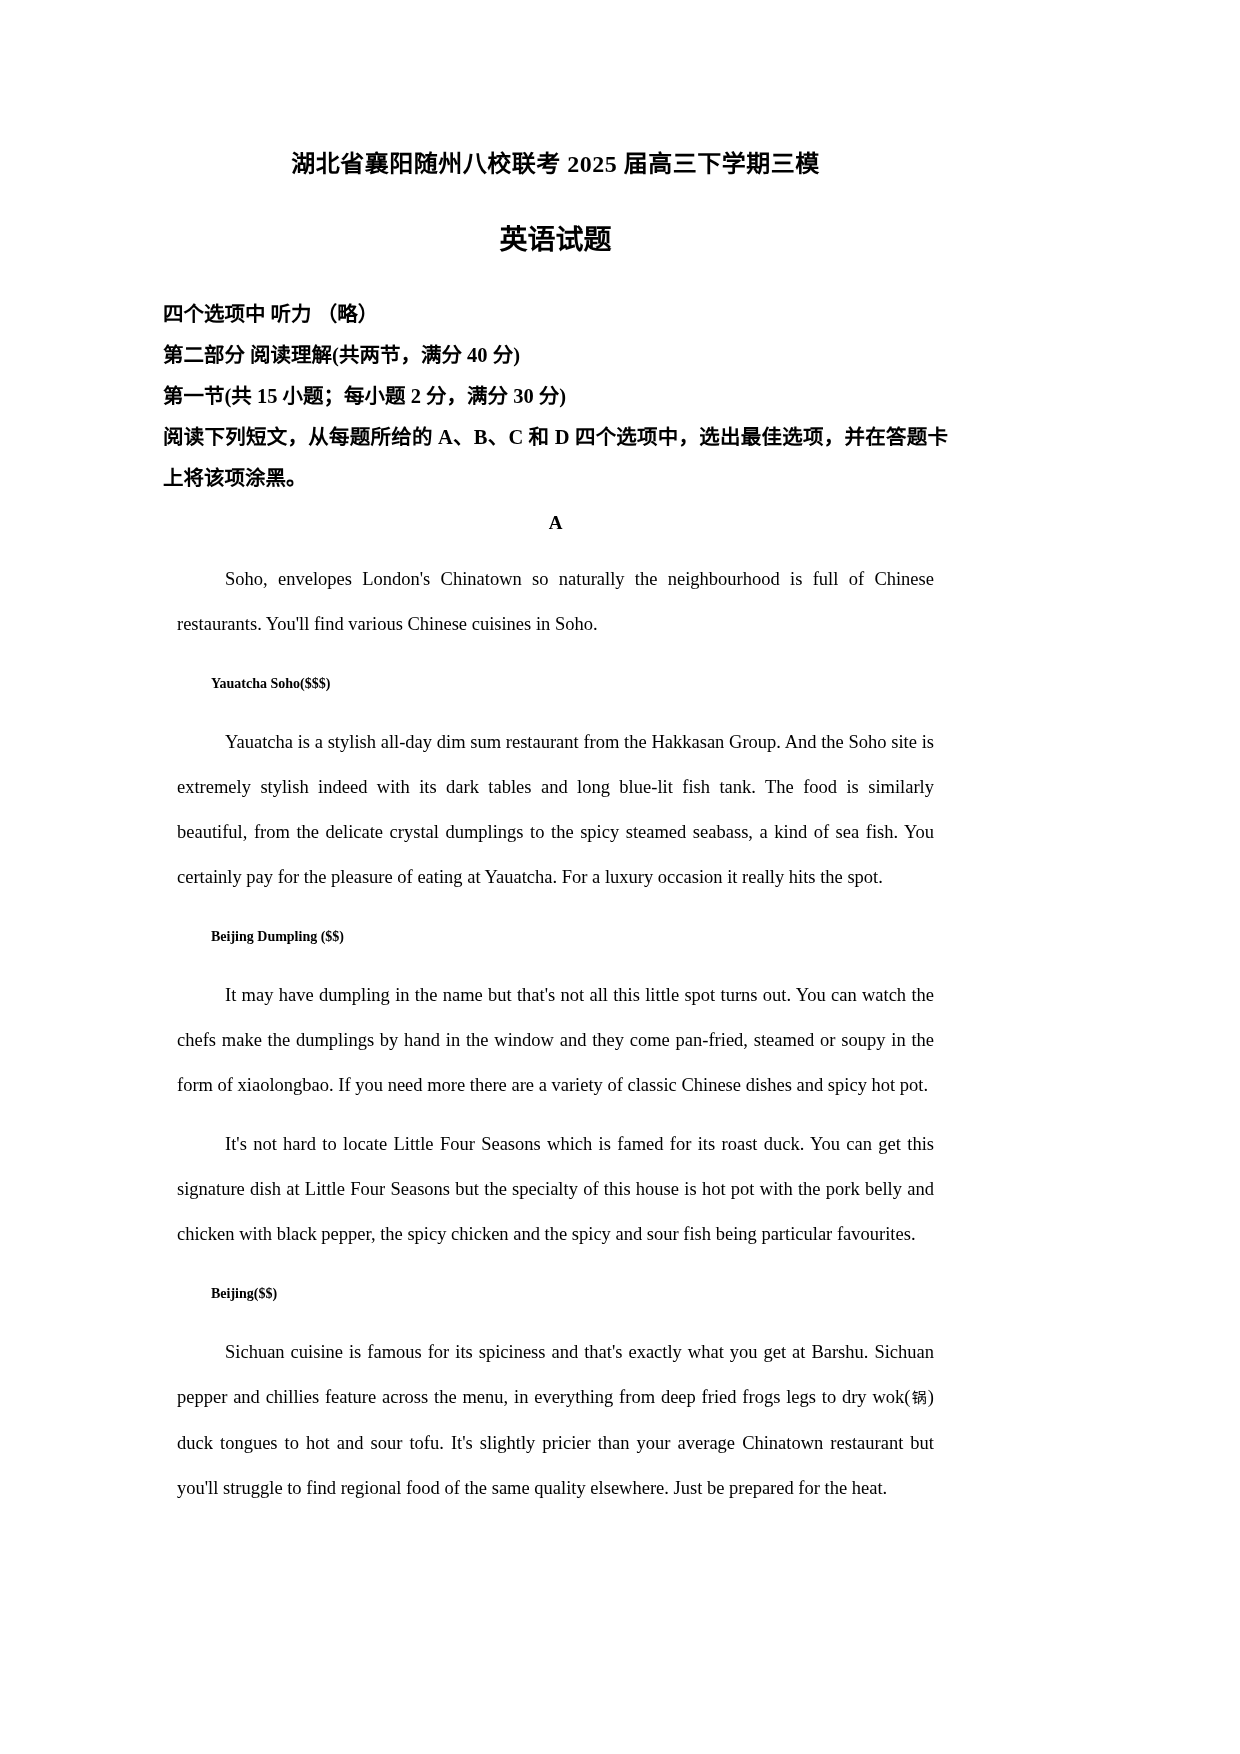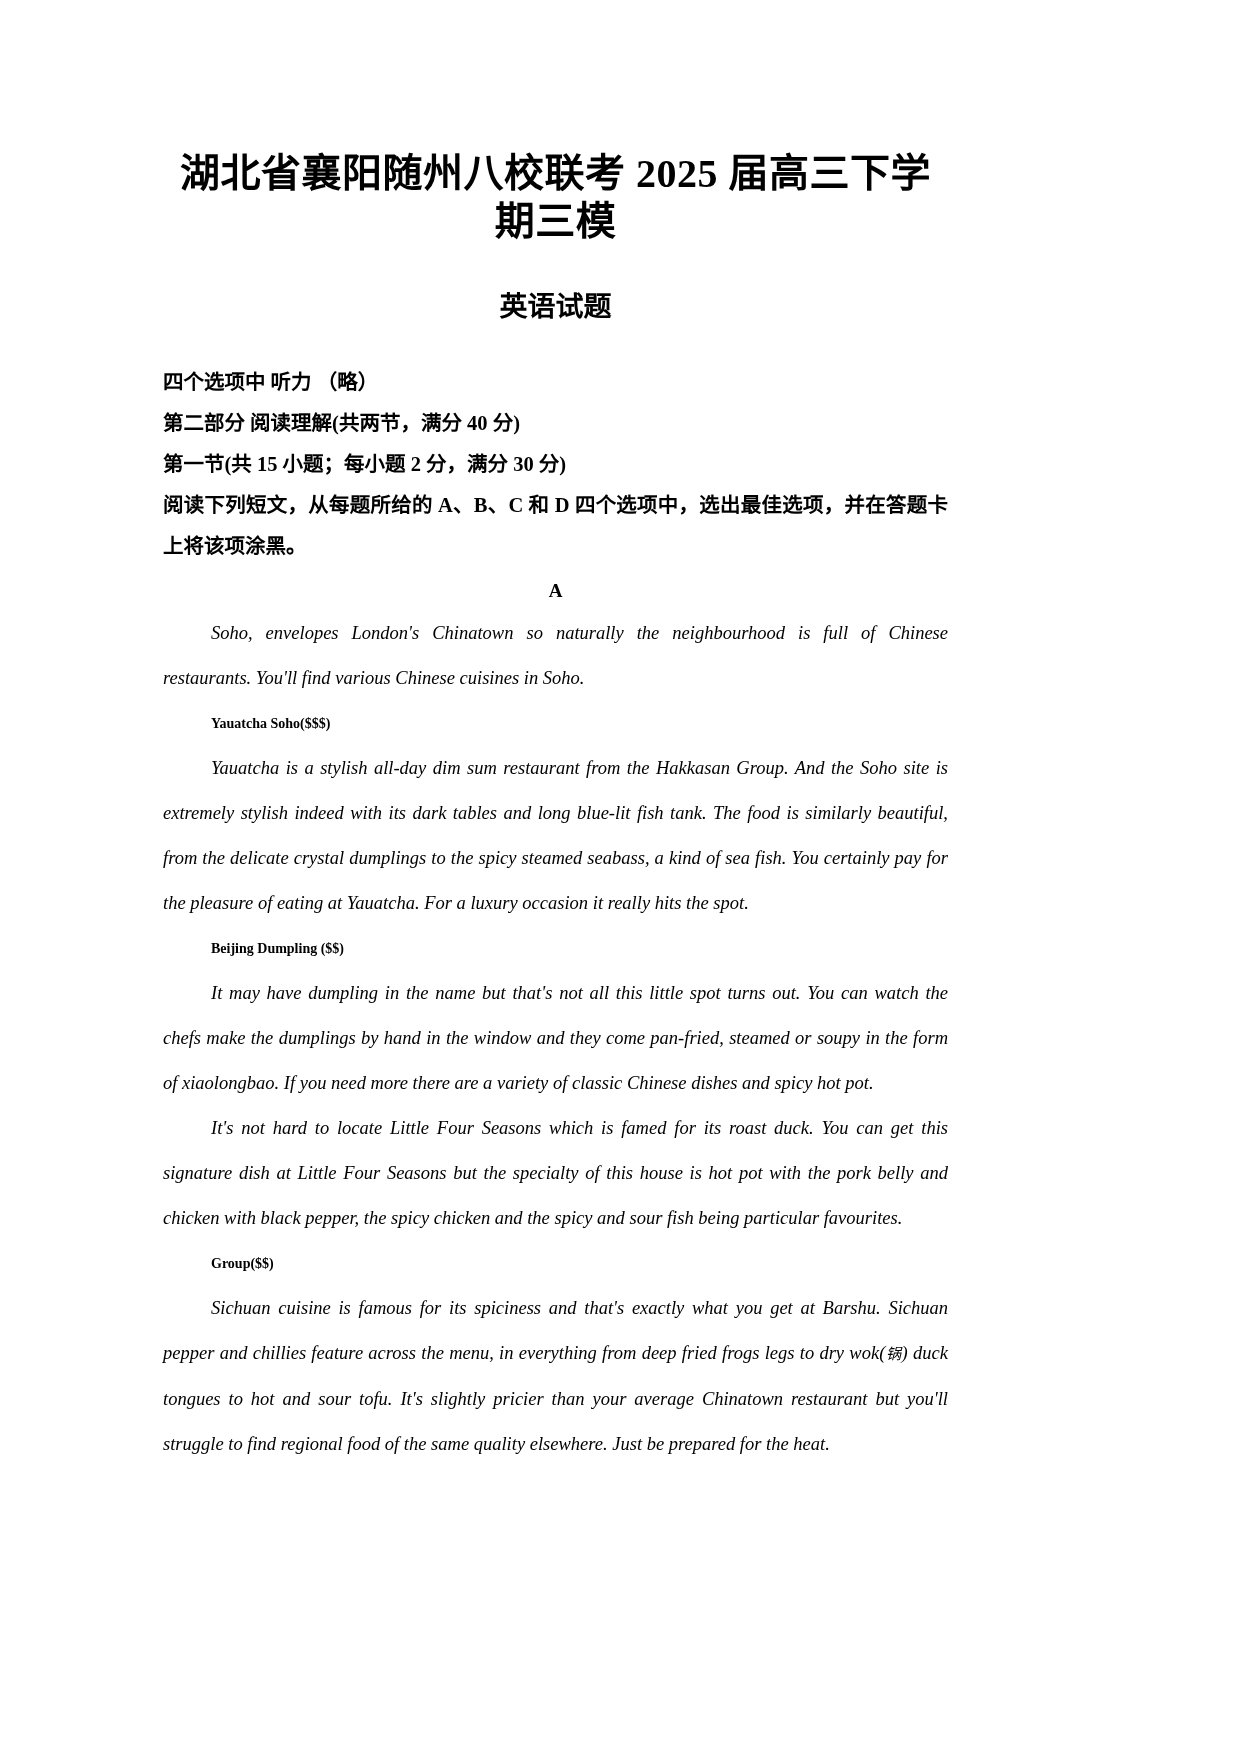--- a/index.html
+++ b/index.html
@@ -20,21 +20,21 @@
   }
   .content {
     position: absolute;
     left: 163px;
     top: 0;
     width: 785px;
   }
   .doc-title {
     font-family: "Liberation Serif", "DejaVu Serif", serif;
     font-weight: bold;
-    font-size: 40px;
+    font-size: 24px;
     line-height: 1.2;
     text-align: center;
     color: #000;
     margin: 0;
     padding-top: 150px;
     letter-spacing: 0.5px;
   }
   .doc-subtitle {
     font-family: "Liberation Serif", "DejaVu Serif", serif;
     font-weight: bold;
@@ -79,25 +79,24 @@
     text-align: center;
     color: #000;
     margin: 0;
     line-height: 41px;
   }
   .para {
     font-family: "Liberation Serif", "DejaVu Serif", serif;
     font-size: 18.5px;
     line-height: 45px;
     color: #000;
-    margin: 0;
+    margin: 14px;
     text-align: justify;
     text-align-last: left;
     text-indent: 48px;
-    font-style: italic;
   }
   .sub-head {
     font-family: "Liberation Serif", "DejaVu Serif", serif;
     font-weight: bold;
     font-size: 14px;
     line-height: 45px;
     color: #000;
     margin: 0;
     text-indent: 48px;
     text-align: left;
@@ -126,17 +125,17 @@
     <p class="para">Soho, envelopes London's Chinatown so naturally the neighbourhood is full of Chinese restaurants. You'll find various Chinese cuisines in Soho.</p>
 
     <p class="sub-head">Yauatcha Soho($$$)</p>
     <p class="para">Yauatcha is a stylish all-day dim sum restaurant from the Hakkasan Group. And the Soho site is extremely stylish indeed with its dark tables and long blue-lit fish tank. The food is similarly beautiful, from the delicate crystal dumplings to the spicy steamed seabass, a kind of sea fish. You certainly pay for the pleasure of eating at Yauatcha. For a luxury occasion it really hits the spot.</p>
 
     <p class="sub-head">Beijing Dumpling ($$)</p>
     <p class="para">It may have dumpling in the name but that's not all this little spot turns out. You can watch the chefs make the dumplings by hand in the window and they come pan-fried, steamed or soupy in the form of xiaolongbao. If you need more there are a variety of classic Chinese dishes and spicy hot pot.</p>
 
     <p class="para">It's not hard to locate Little Four Seasons which is famed for its roast duck. You can get this signature dish at Little Four Seasons but the specialty of this house is hot pot with the pork belly and chicken with black pepper, the spicy chicken and the spicy and sour fish being particular favourites.</p>
 
-    <p class="sub-head">Group($$)</p>
+    <p class="sub-head">Beijing($$)</p>
     <p class="para"><span>Sichuan cuisine is famous for its spiciness and that's exactly what you get at Barshu. Sichuan pepper and chillies feature across the menu, in everything from deep fried frogs legs to dry wok(</span><span class="cjk-inline">锅</span><span>) duck tongues to hot and sour tofu. It's slightly pricier than your average Chinatown restaurant but you'll struggle to find regional food of the same quality elsewhere. Just be prepared for the heat.</span></p>
 
   </div>
 </div>
 
 </body></html>

